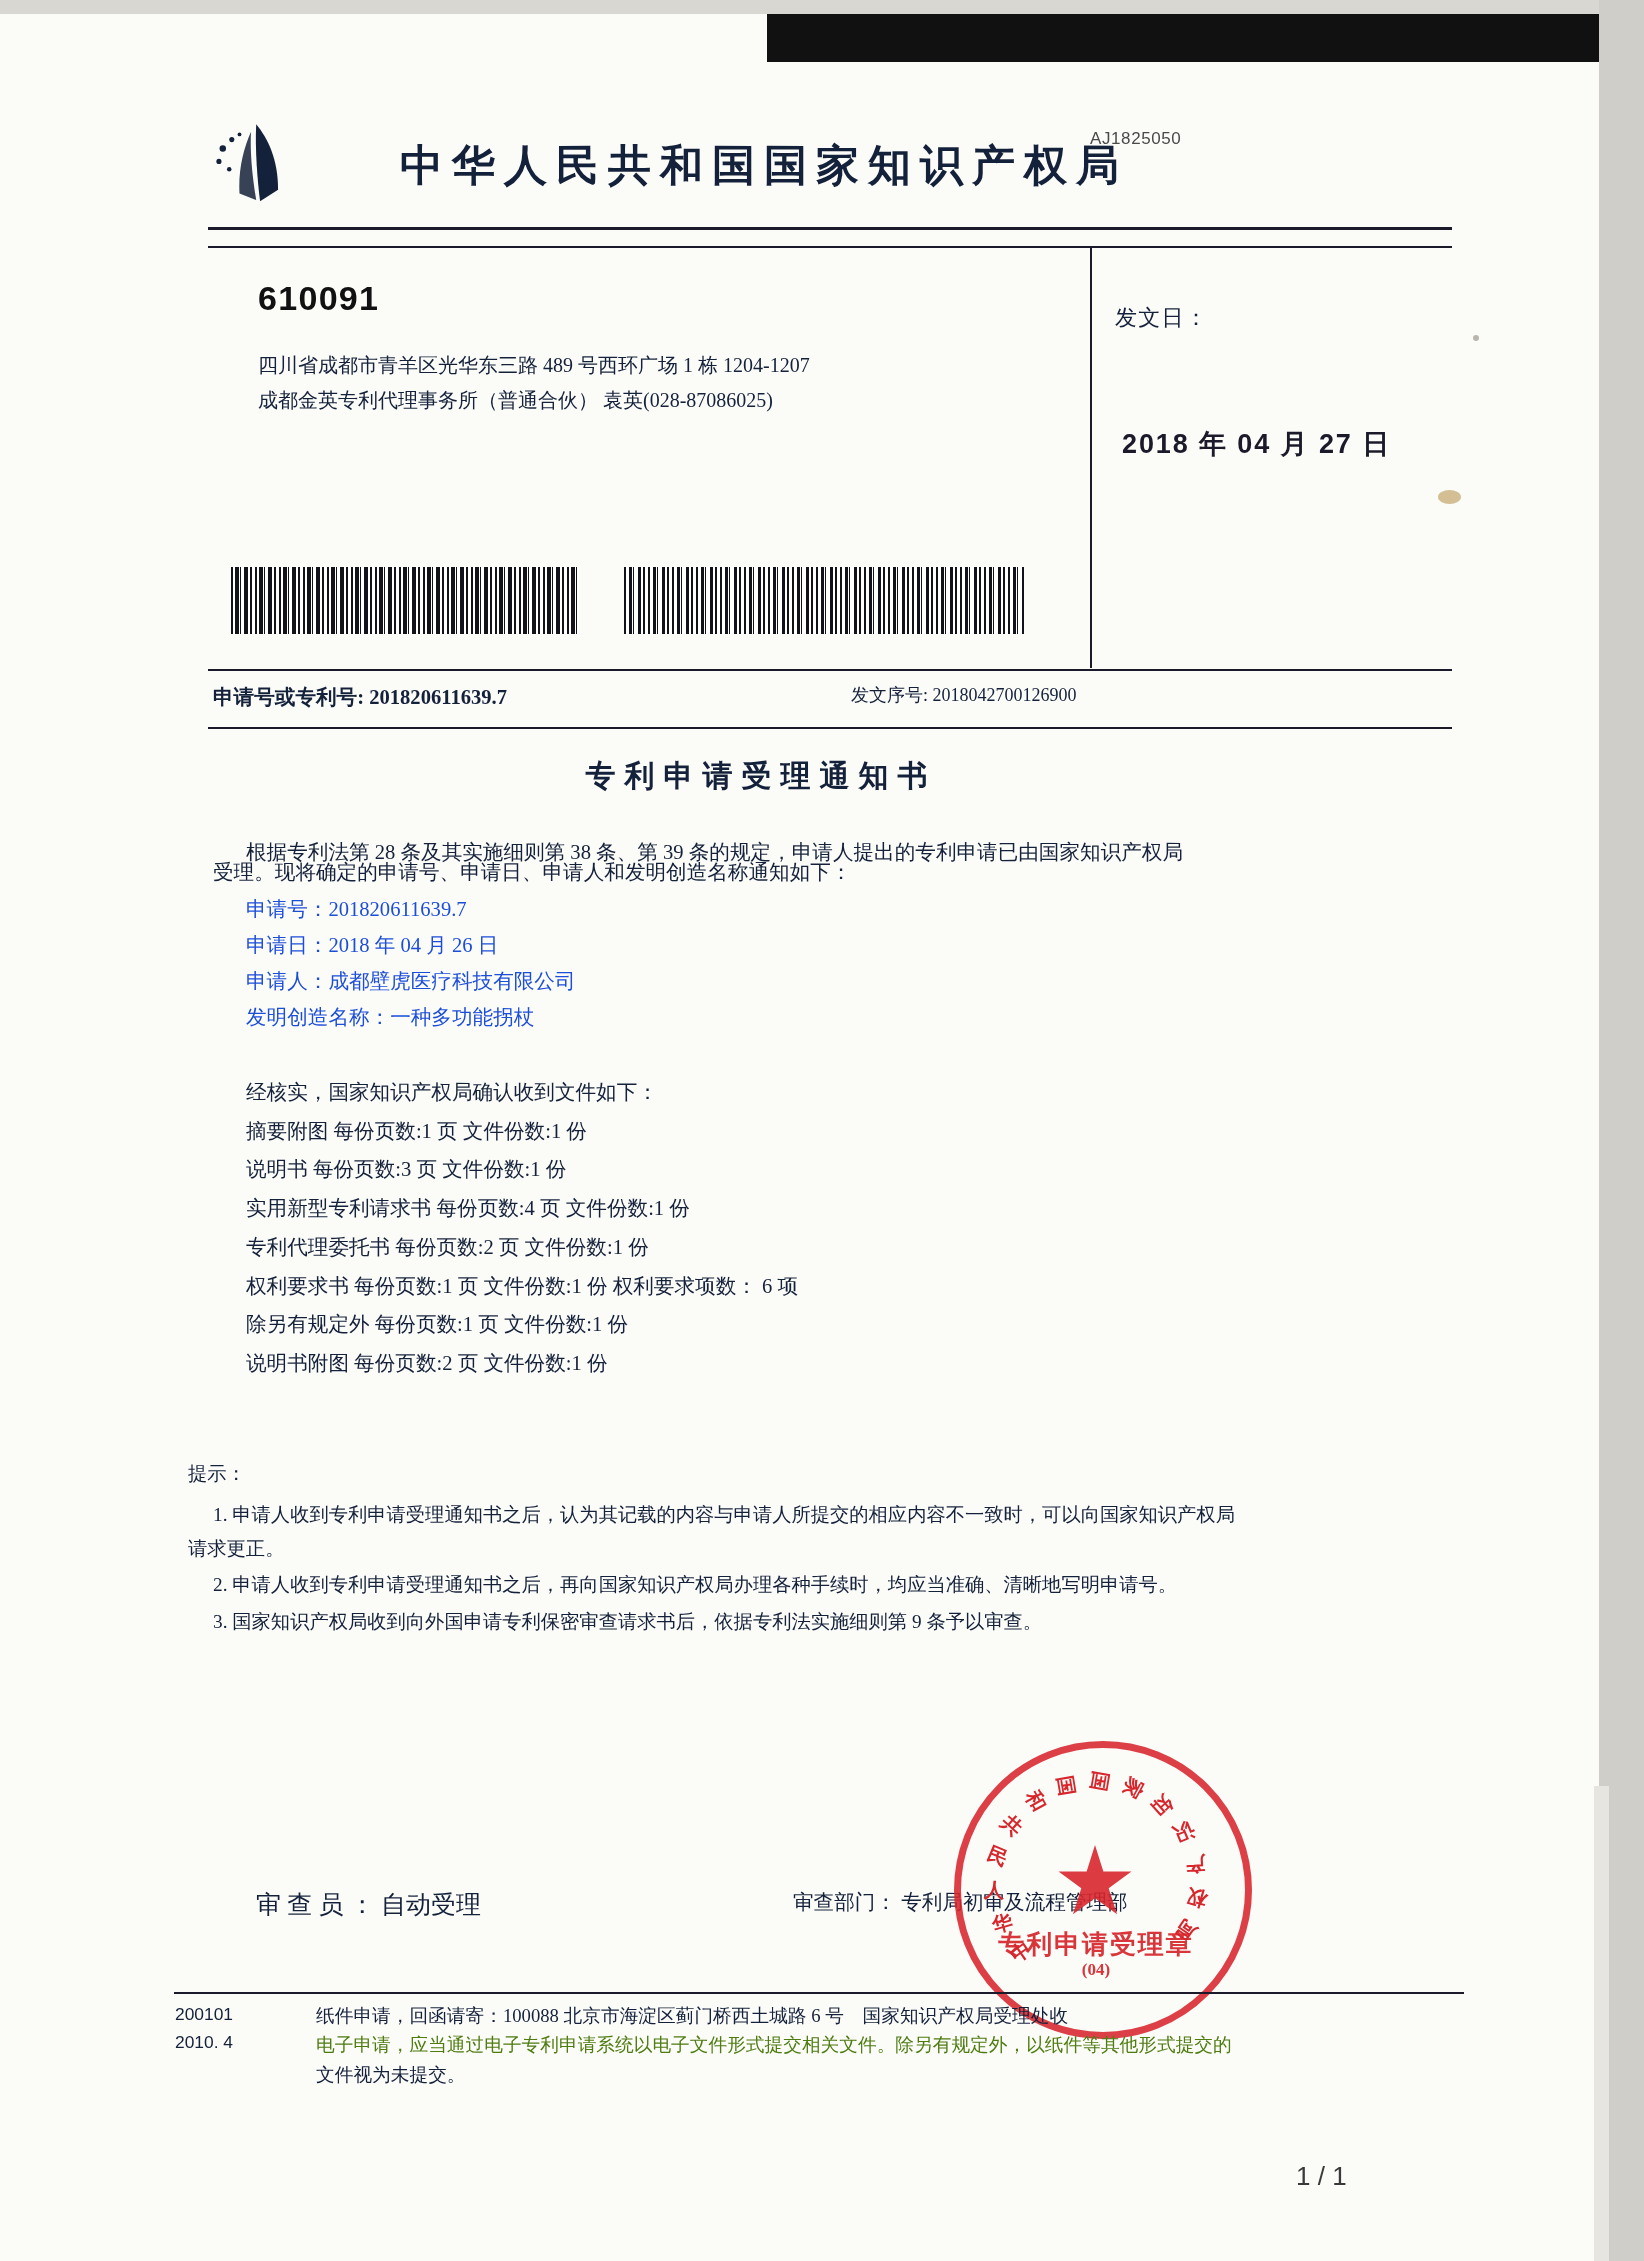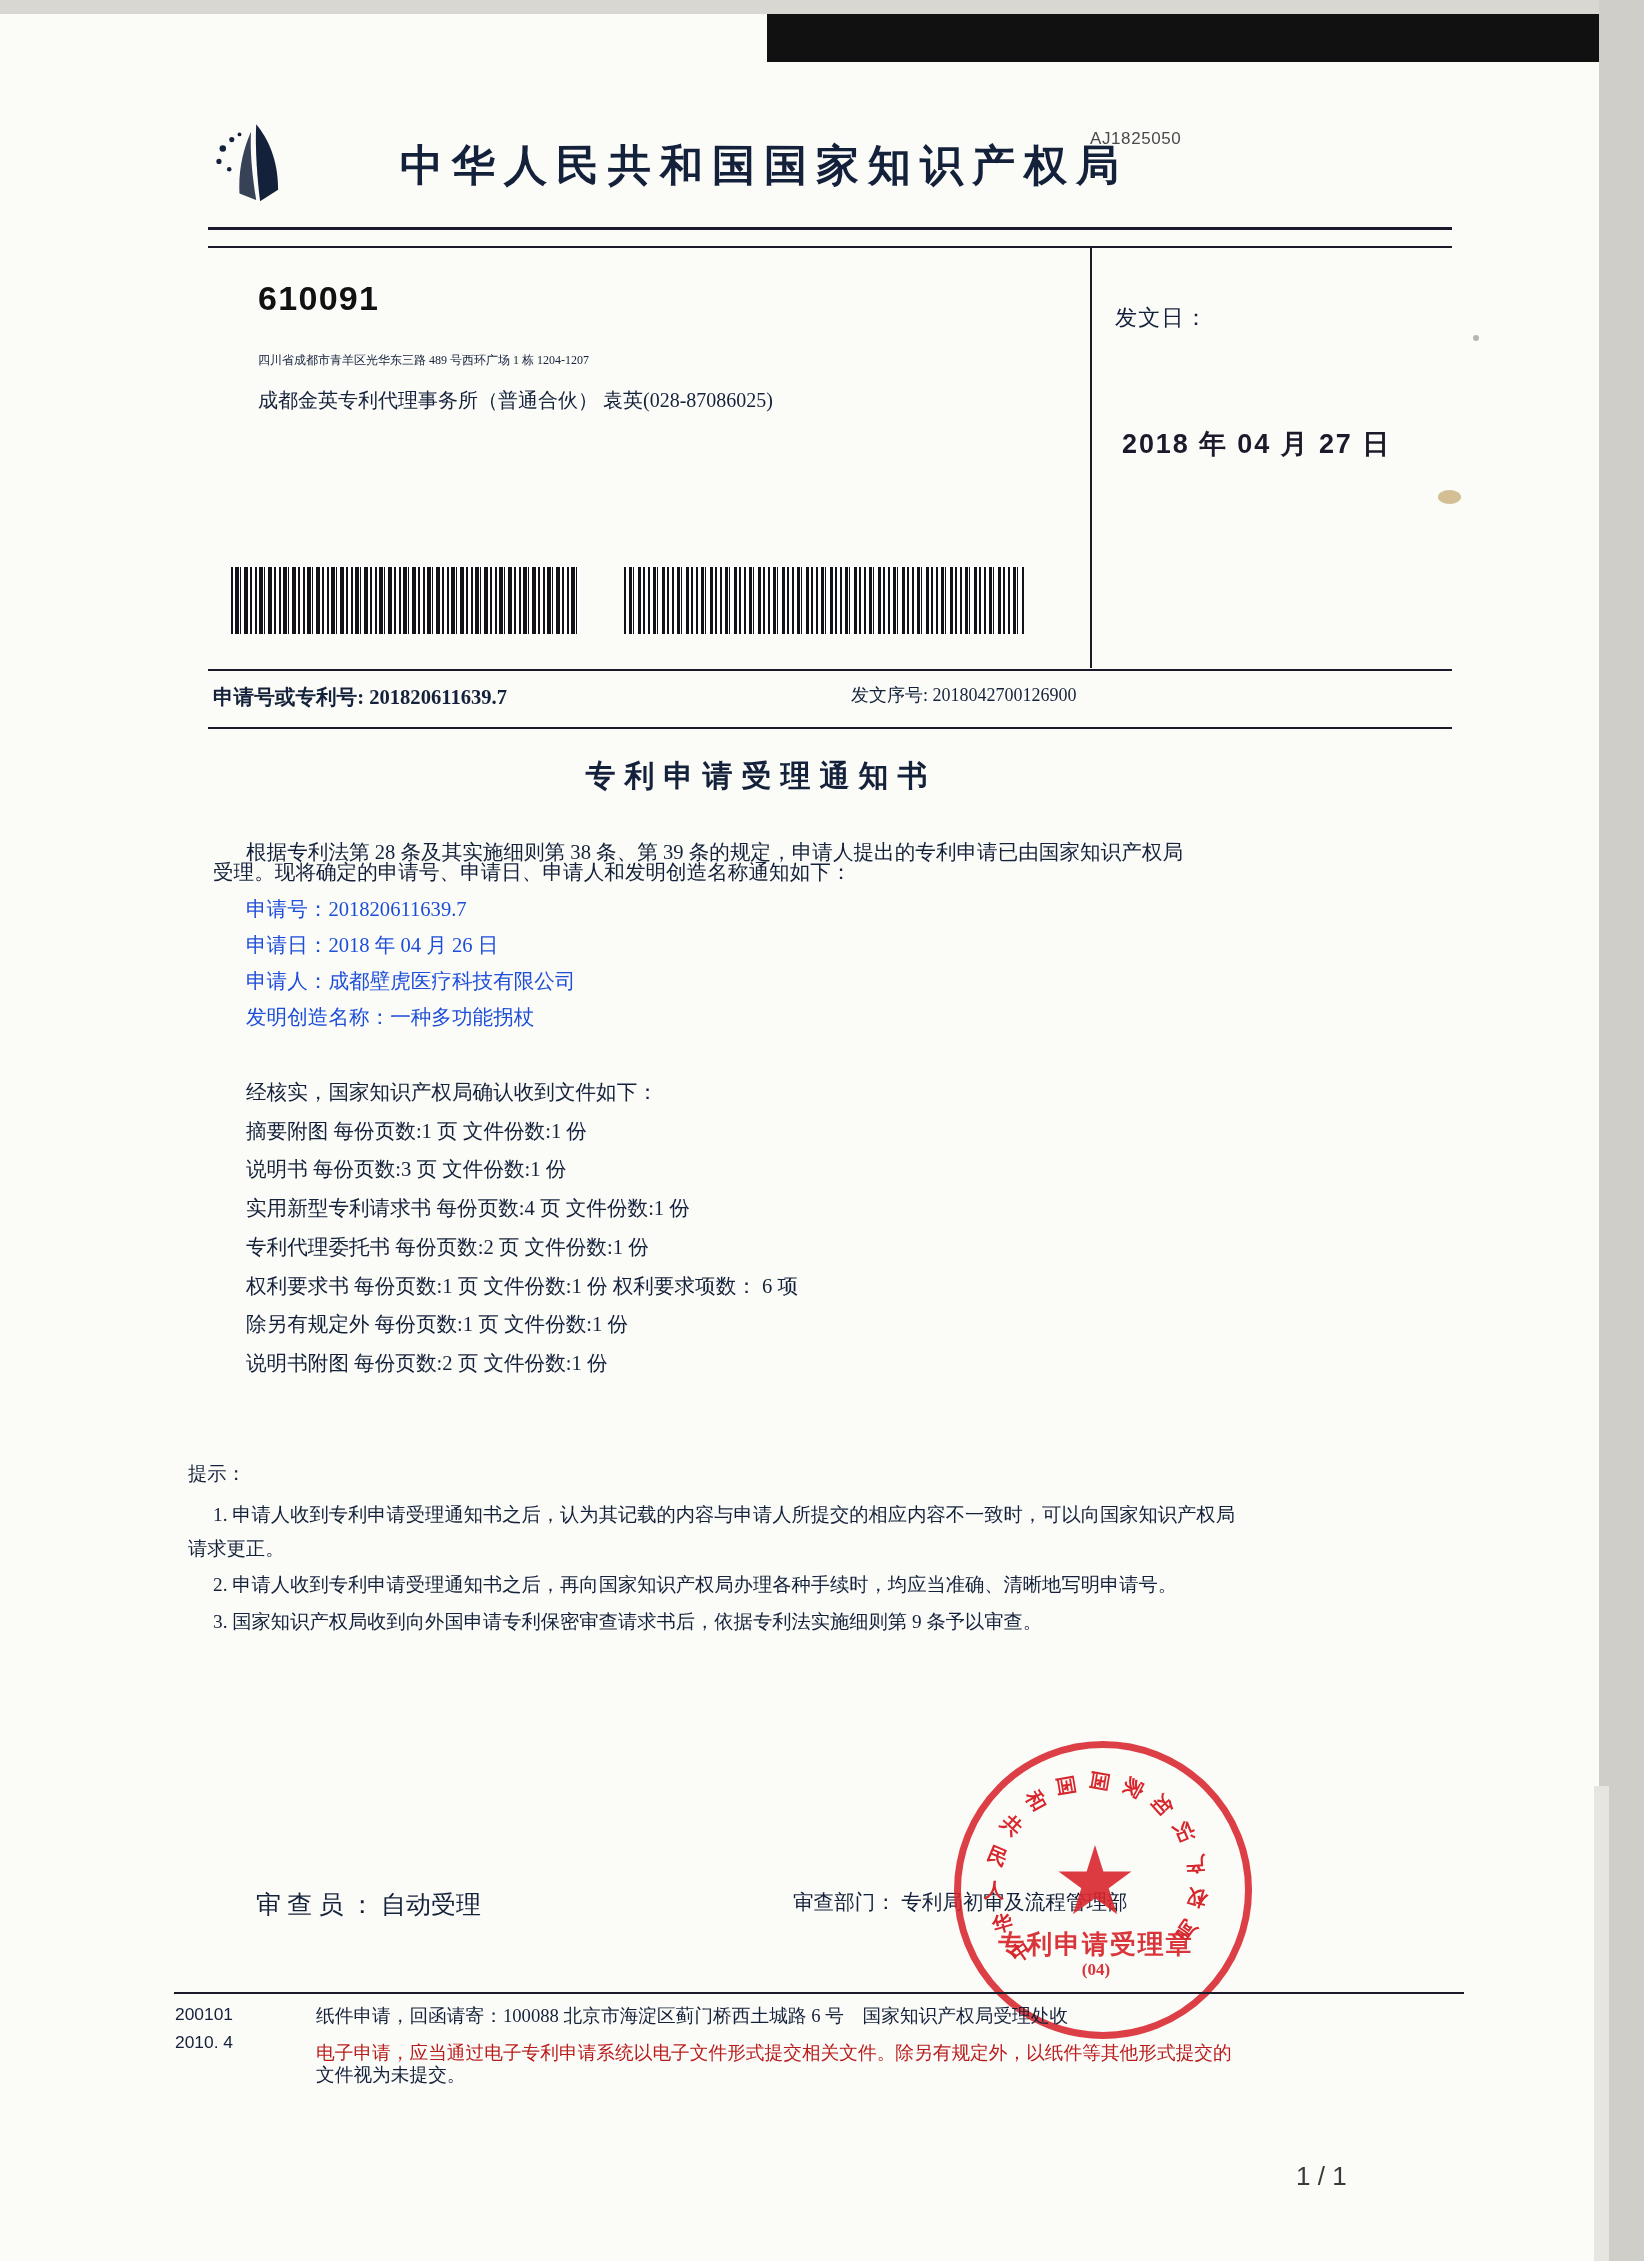--- a/index.html
+++ b/index.html
@@ -111,21 +111,21 @@
     top: 279px; left: 258px;
     font-family: "Liberation Sans", sans-serif;
     font-size: 34px;
     font-weight: bold;
     letter-spacing: 1.3px;
     color: #111;
   }
   .addr1 {
     position: absolute;
     top: 352px; left: 258px;
-    font-size: 12px;
+    font-size: 20px;
     color: #14213a;
     white-space: nowrap;
   }
   .addr2 {
     position: absolute;
     top: 387px; left: 258px;
     font-size: 20px;
     color: #14213a;
     white-space: nowrap;
   }
@@ -287,21 +287,21 @@
   
   .rule-footer {
     position: absolute;
     top: 1992px; left: 174px;
     width: 1290px; height: 1.9px;
     background: #1a1a2a;
   }
   .footer-code1 { position: absolute; top: 2004px; left: 175px; font-family: "Liberation Sans", sans-serif; font-size: 17.4px; color: #14213a; }
   .footer-code2 { position: absolute; top: 2032px; left: 175px; font-family: "Liberation Sans", sans-serif; font-size: 17.4px; color: #14213a; }
   .footer-l1 { position: absolute; top: 2003px; left: 316px; font-size: 18.7px; color: #14213a; white-space: nowrap; }
-  .footer-l2 { position: absolute; top: 2032px; left: 316px; font-size: 18.7px; color: #b91c1c; white-space: nowrap; margin-top: 8px; }
+  .footer-l2 { position: absolute; top: 2032px; left: 316px; font-size: 18.7px; color: #4d7c0f; white-space: nowrap; }
   .footer-l3 { position: absolute; top: 2062px; left: 316px; font-size: 18.7px; color: #14213a; white-space: nowrap; }
   .page-no {
     position: absolute;
     top: 2161px; left: 1296px;
     font-family: "Liberation Sans", sans-serif;
     font-size: 26px;
     color: #3a3a3a;
   }
 </style>
 </head>

